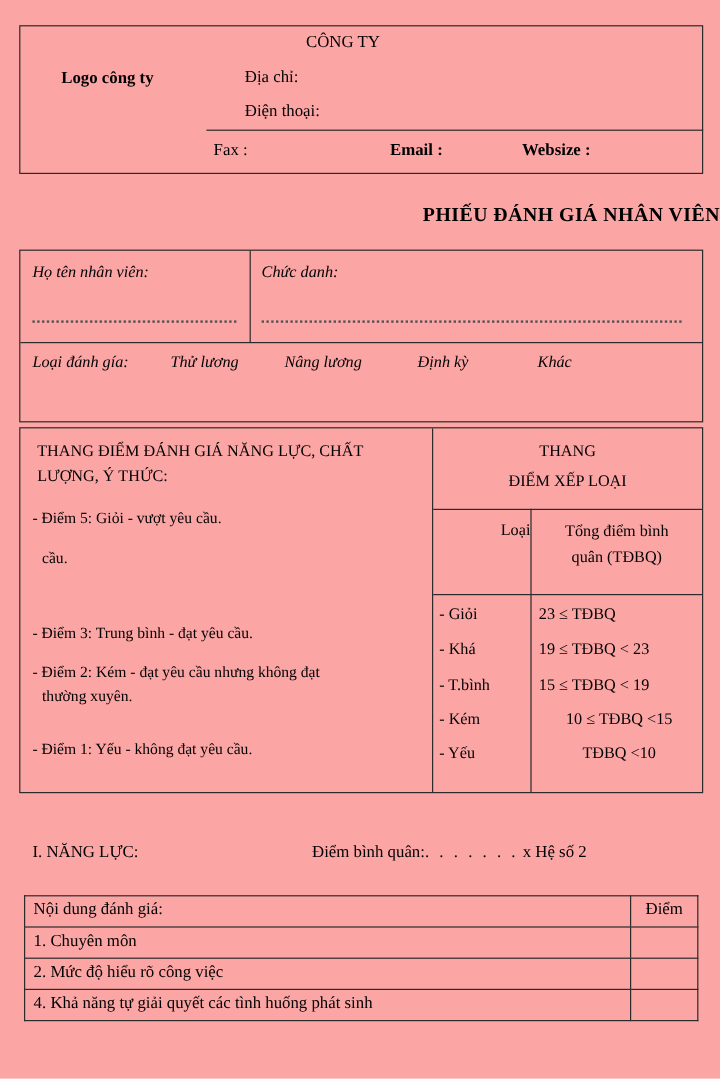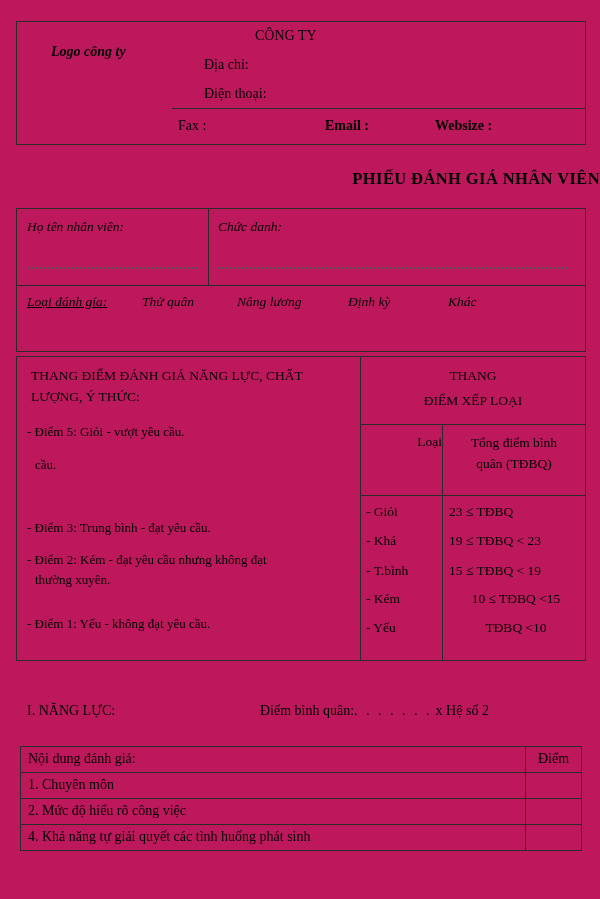--- a/index.html
+++ b/index.html
@@ -13,21 +13,21 @@
     height: 899px;
     font-family: "Liberation Serif", "DejaVu Serif", serif;
     color: #000000;
     -webkit-font-smoothing: antialiased;
   }
   .page {
     position: relative;
     width: 600px;
     height: 899px;
     overflow: hidden;
-    background: #be185d;
+    background: #fca5a5;
   }
 
   
   .bx {
     position: absolute;
     box-sizing: border-box;
     border: 1px solid #2b2b2b;
   }
   .ln-v {
     position: absolute;
@@ -52,24 +52,23 @@
     width: 570px;
     height: 124px;
   }
   .lh-company {
     left: 255px;
     top: 28px;
     font-size: 14px;
   }
   .lh-logo {
     left: 51px;
-    top: 44px;
+    top: 58px;
     font-size: 14px;
     font-weight: bold;
-    font-style: italic;
   }
   .lh-addr {
     left: 204px;
     top: 57px;
     font-size: 14px;
   }
   .lh-phone {
     left: 204px;
     top: 86px;
     font-size: 14px;
@@ -151,21 +150,20 @@
   .emp-title-dots {
     left: 218px;
     top: 267px;
     width: 350px;
   }
   .evaltype-lbl {
     left: 27px;
     top: 295px;
     font-size: 13.5px;
     font-style: italic;
-    text-decoration: underline;
   }
   .evaltype-opt {
     top: 295px;
     font-size: 13.5px;
     font-style: italic;
   }
   .eo0 { left: 142px; }
   .eo1 { left: 237px; }
   .eo2 { left: 348px; text-align: center; }
   .eo3 { left: 448px; }
@@ -323,21 +321,21 @@
   <div class="ln-v emp-div-v"></div>
   <div class="ln-h emp-div-h"></div>
 
   <div class="txt emp-name-lbl">Họ tên nhân viên:</div>
   <div class="dots emp-name-dots"></div>
 
   <div class="txt emp-title-lbl">Chức danh:</div>
   <div class="dots emp-title-dots"></div>
 
   <div class="txt evaltype-lbl">Loại đánh gía:</div>
-  <div class="txt evaltype-opt eo0">Thử quân</div>
+  <div class="txt evaltype-opt eo0">Thử lương</div>
   <div class="txt evaltype-opt eo1">Nâng lương</div>
   <div class="txt evaltype-opt eo2">Định kỳ</div>
   <div class="txt evaltype-opt eo3">Khác</div>
 
   <div class="bx" id="scale-block"></div>
   <div class="ln-v sb-div-v"></div>
 
   <div class="txt scale-head">THANG ĐIỂM ĐÁNH GIÁ NĂNG LỰC, CHẤT LƯỢNG, Ý THỨC:</div>
 
   <div class="txt scale-item si0">- Điểm 5: Giỏi - vượt yêu cầu.</div>

